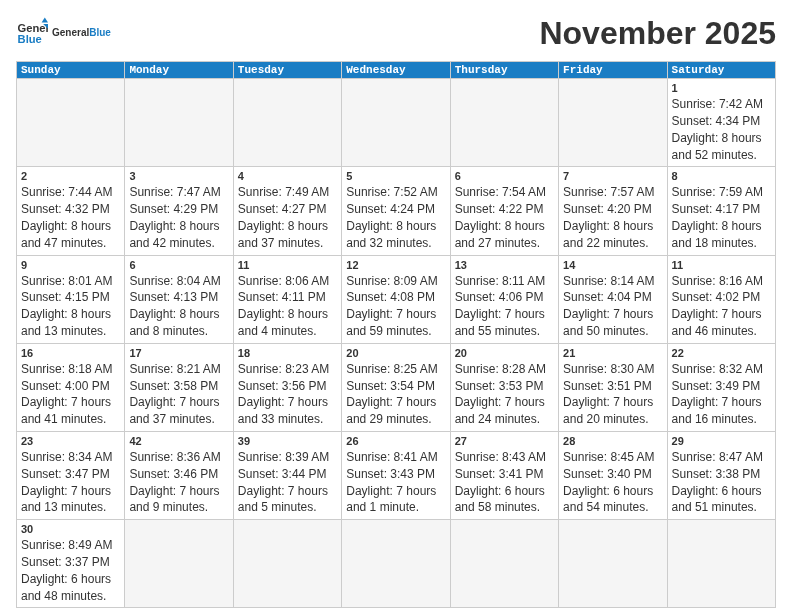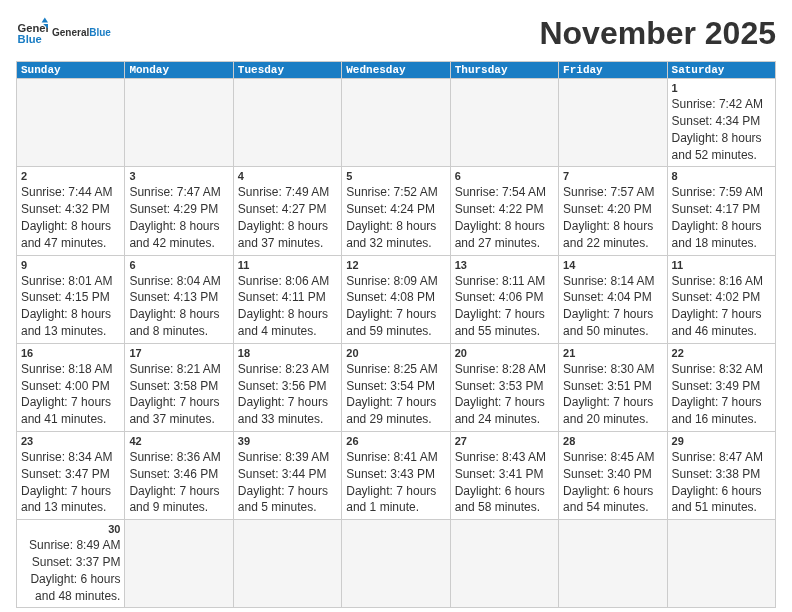--- a/index.html
+++ b/index.html
@@ -77,21 +77,20 @@
       color: #333;
       margin-bottom: 2px;
     }
     .day-info {
       font-size: 12px;
       color: #333;
       line-height: 1.4;
     }
     .last-row td {
       height: 56px;
-      text-align: right;
     }
   </style>
 </head>
 <body>
 
 <div class="page">
   <div class="header">
     <div class="logo">
       <svg class="logo-icon" viewBox="0 0 40 40">
         <text x="2" y="20" font-size="14" font-weight="bold" fill="#333">General</text>

